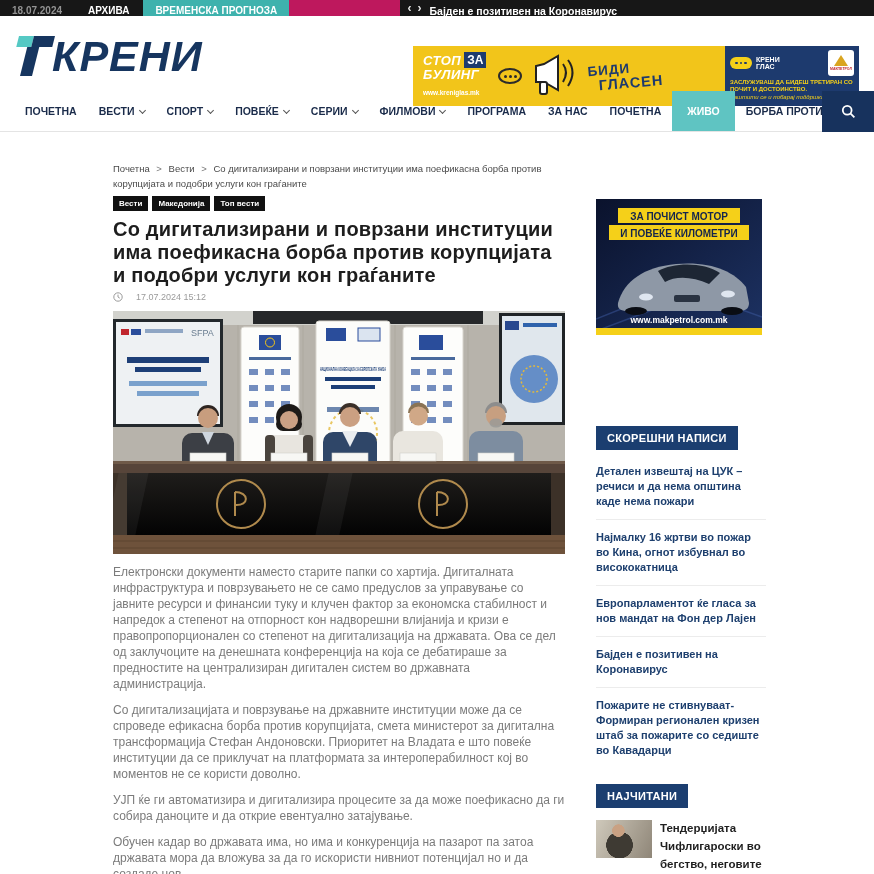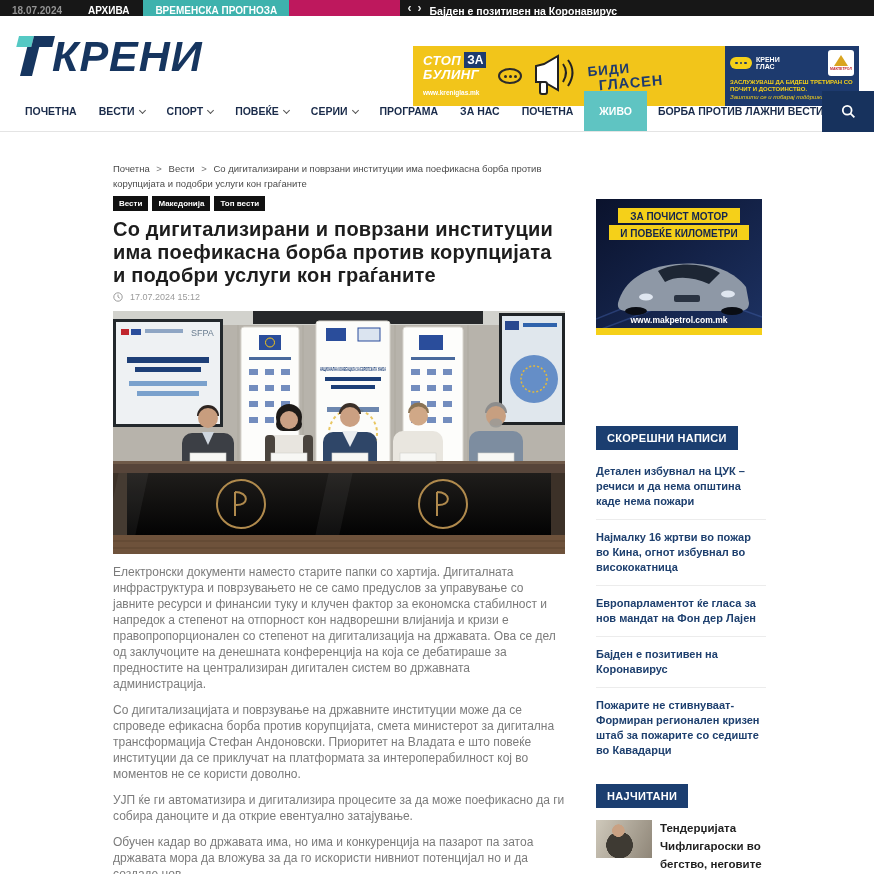--- a/index.html
+++ b/index.html
@@ -56,21 +56,21 @@
   
   .main{display:flex;padding:30px 0 0 113px;gap:31px}
   .col-left{width:452px}
   .col-right{width:170px}
 
   .breadcrumb{font-size:9.5px;color:#4a4a4a;line-height:14.5px;max-width:452px}
   .breadcrumb .sep{margin:0 4px;color:#777}
   .tags{margin-top:5px;display:flex;gap:4px}
   .tag{background:#111;color:#fff;font-size:8px;font-weight:bold;padding:3px 6px}
   .title{margin-top:7px;font-size:20px;font-weight:bold;color:#1d1d1d;line-height:23px;letter-spacing:.2px}
-  .date-row{margin-top:5px;display:flex;align-items:center;gap:7px;font-size:9px;color:#9b9b9b}
+  .date-row{margin-top:5px;display:flex;align-items:center;gap:13px;font-size:9px;color:#9b9b9b}
   .photo{margin-top:9px;width:452px;height:243px;display:block}
   .body-text{margin-top:10px}
   .body-text p{font-size:12px;line-height:16px;color:#7b7b7b;margin-bottom:10px}
 
   
   .sb-ad{margin-top:37px;width:166px;height:136px;display:block}
   .sb-badge{display:inline-block;background:#1b3e70;color:#fff;font-size:11px;font-weight:bold;padding:6px 11px;letter-spacing:.3px}
   .recent-head{margin-top:91px}
   .recent-list{list-style:none;margin-top:4px}
   .recent-list li{border-bottom:1px solid #ececec}
@@ -165,20 +165,24 @@
     </a>
   <a class="nav-item">
       <span>ПОВЕЌЕ</span>
       <i class="chev"></i>
     </a>
   <a class="nav-item">
       <span>СЕРИИ</span>
       <i class="chev"></i>
     </a>
   <a class="nav-item">
+      <span>ФИЛМОВИ</span>
+      <i class="chev"></i>
+    </a>
+  <a class="nav-item">
       <span>ПРОГРАМА</span>
     </a>
   <a class="nav-item">
       <span>ЗА НАС</span>
     </a>
   <a class="nav-item">
       <span>ПОЧЕТНА</span>
     </a>
   <a class="nav-item live">
       <span>ЖИВО</span>
@@ -401,21 +405,21 @@
         <text x="83" y="124" text-anchor="middle" font-size="8.5" font-weight="bold" fill="#fff" font-family="Liberation Sans,sans-serif">www.makpetrol.com.mk</text>
         <rect y="129" width="166" height="7" fill="#f5d019"></rect>
       </svg>
     </a>
 
     <div>
       <span class="sb-badge recent-head" style="margin-top:91px">СКОРЕШНИ НАПИСИ</span>
     </div>
     <ul class="recent-list">
       <li>
-          <a>Детален избувнал на ЦУК – речиси и да нема општина каде нема пожари</a>
+          <a>Детален извештај на ЦУК – речиси и да нема општина каде нема пожари</a>
         </li>
       <li>
           <a>Најмалку 16 жртви во пожар во Кина, огнот избувнал во висококатница</a>
         </li>
       <li>
           <a>Европарламентот ќе гласа за нов мандат на Фон дер Лајен</a>
         </li>
       <li>
           <a>Бајден е позитивен на Коронавирус</a>
         </li>

